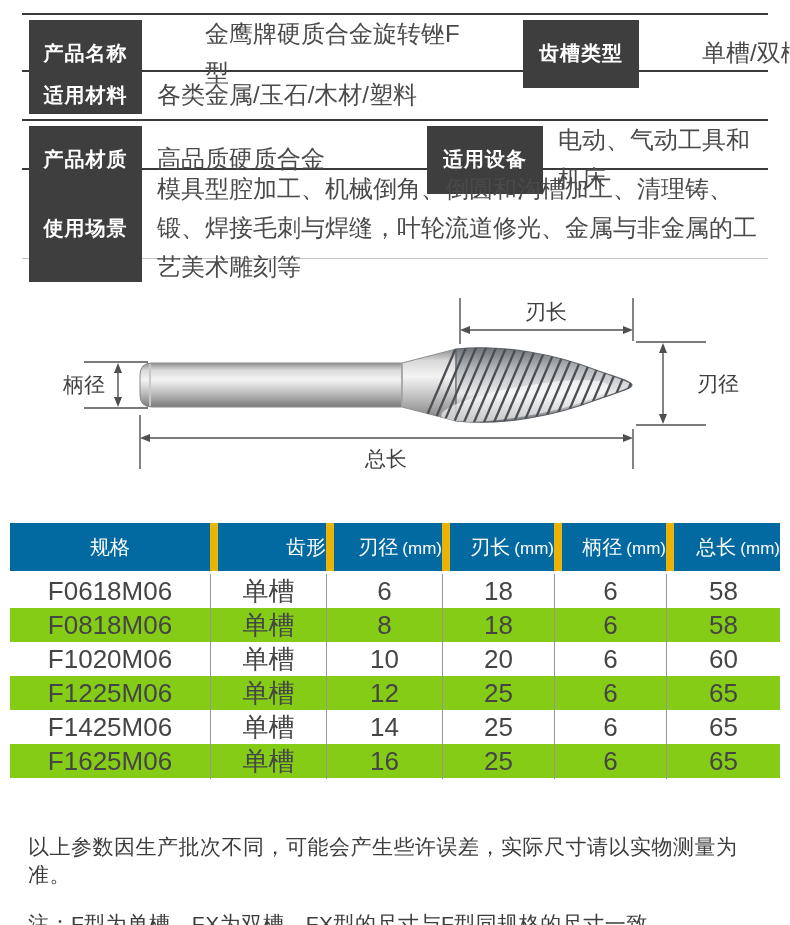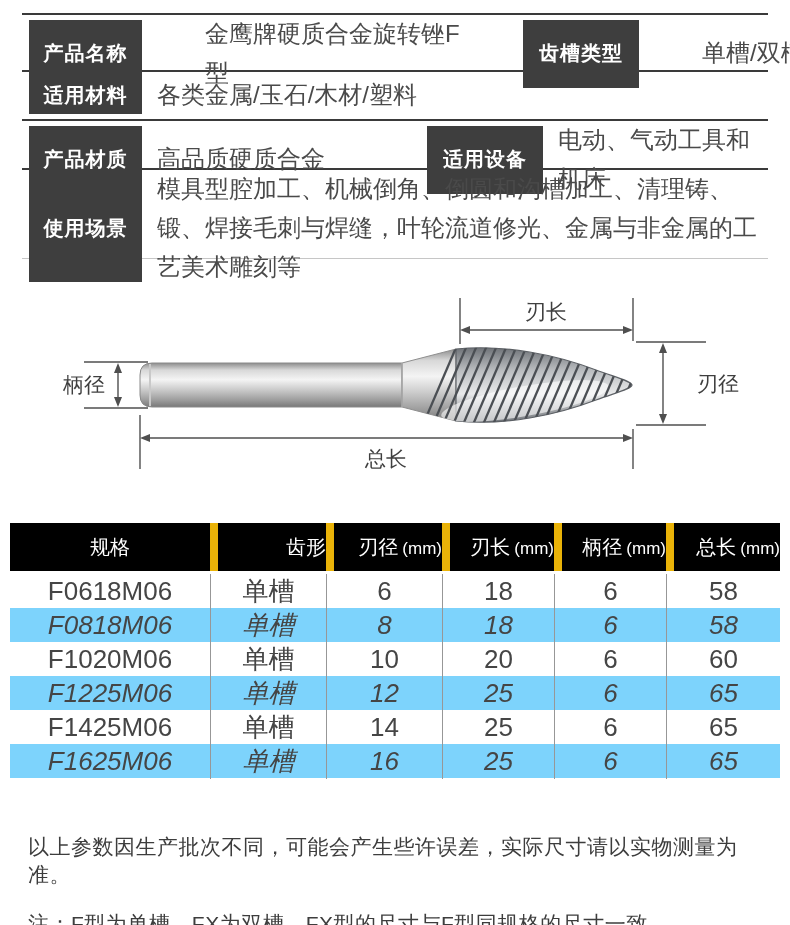--- a/index.html
+++ b/index.html
@@ -41,29 +41,29 @@
   .diagram{position:absolute;left:0;top:285px;width:790px;height:230px;}
   .diagram svg{position:absolute;left:0;top:0;}
   svg text{
     font-family:"Liberation Sans","DejaVu Sans",sans-serif;
     font-size:21px;fill:#3f3f3f;
   }
 
   
   .spec-table{position:absolute;left:10px;top:523px;width:770px;}
   .spec-grid{display:grid;grid-template-columns:200px 116px 116px 112px 112px 114px;}
-  .spec-header{background:#000000;height:48px;margin-bottom:3px;}
+  .spec-header{background:#0369a1;height:48px;margin-bottom:3px;}
   .spec-header .hcell{
     display:flex;align-items:center;justify-content:center;
     color:#ffffff;font-size:20px;
   }
   .spec-header .hcell + .hcell{border-left:8px solid #eab308;justify-content:flex-end;}
   .spec-header .unit{font-size:17px;margin-left:4px;margin-top:4px;}
   .spec-row{height:34px;background:#ffffff;}
-  .spec-row.alt{background:#7dd3fc;font-style:italic;}
+  .spec-row.alt{background:#84cc16;}
   .spec-row .cell{
     display:flex;align-items:center;justify-content:center;
     font-size:26px;color:#454545;
   }
   .spec-row .cell + .cell{border-left:1px solid #979797;}
 
   
   .notes{position:absolute;left:28px;top:833px;width:740px;}
   .note{font-size:21px;color:#3d3d3d;margin:0 0 21px 0;letter-spacing:0.5px;}
 </style>

